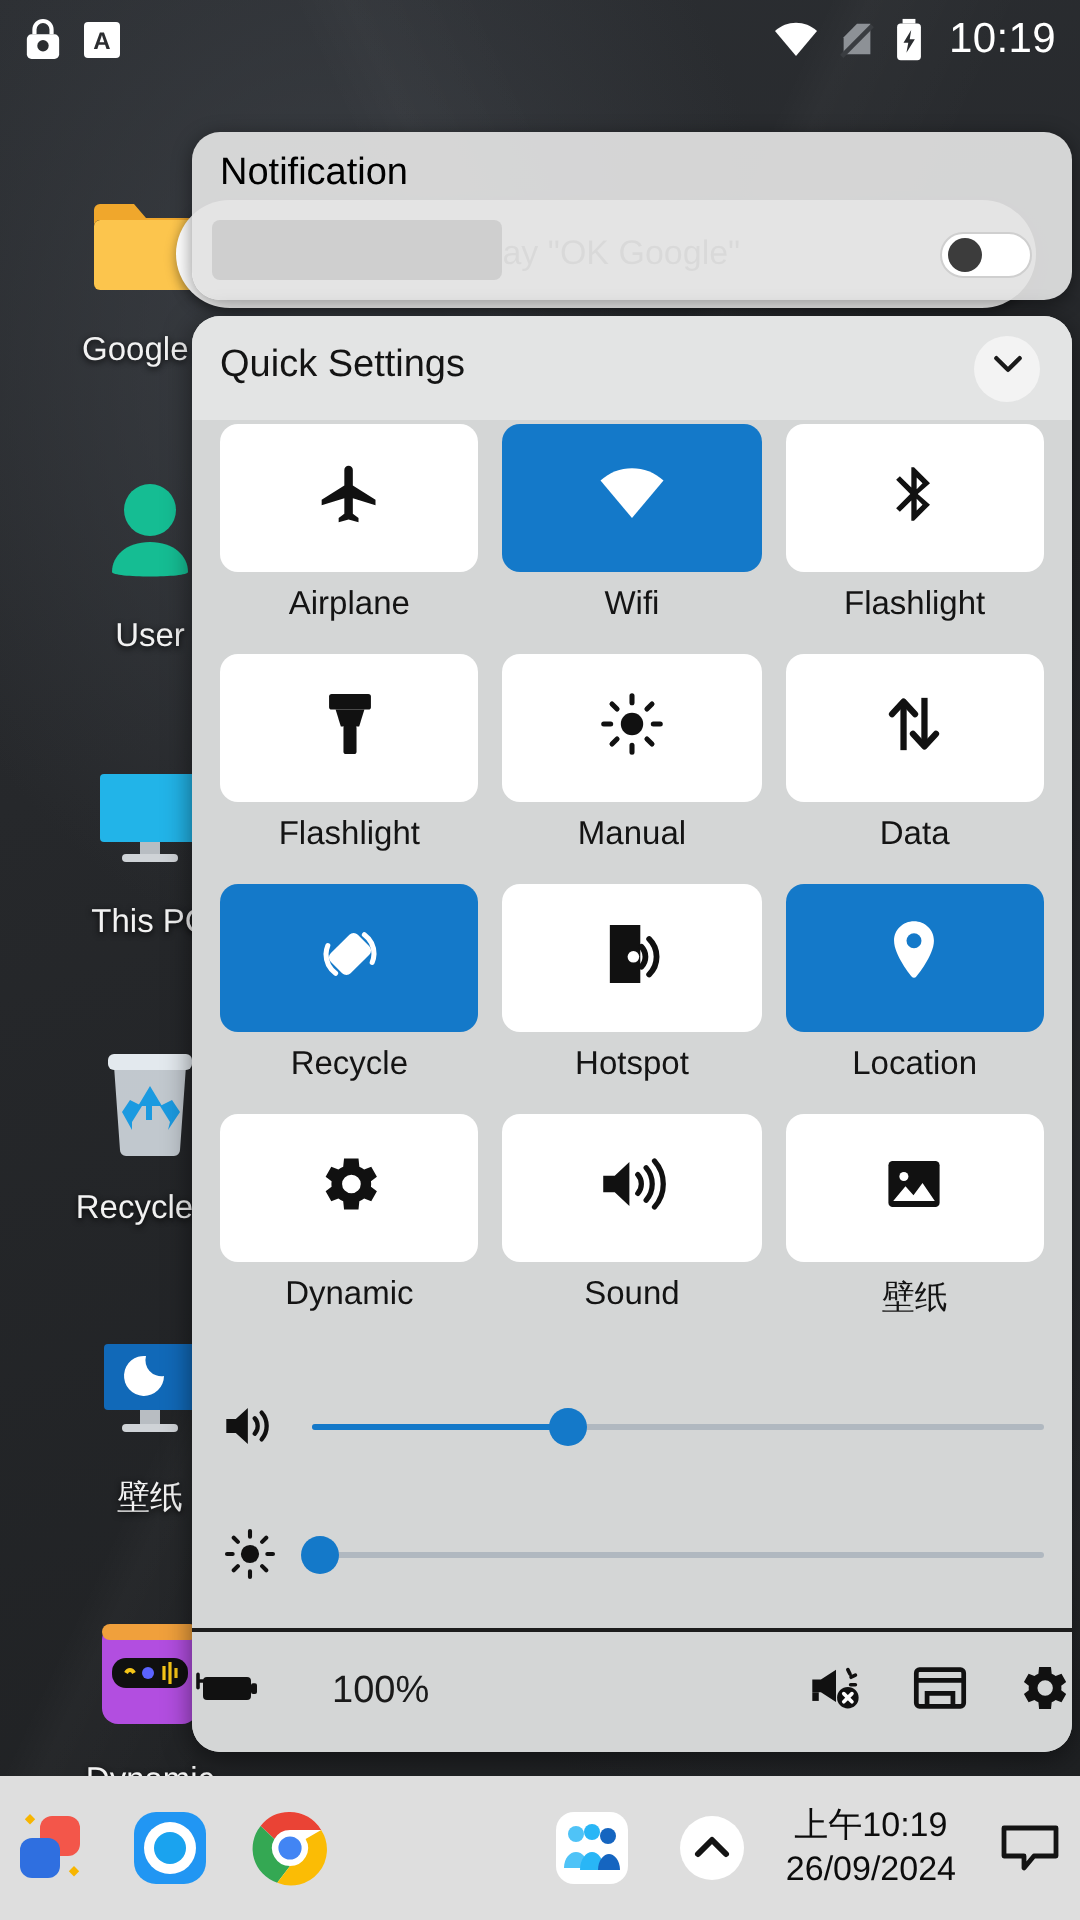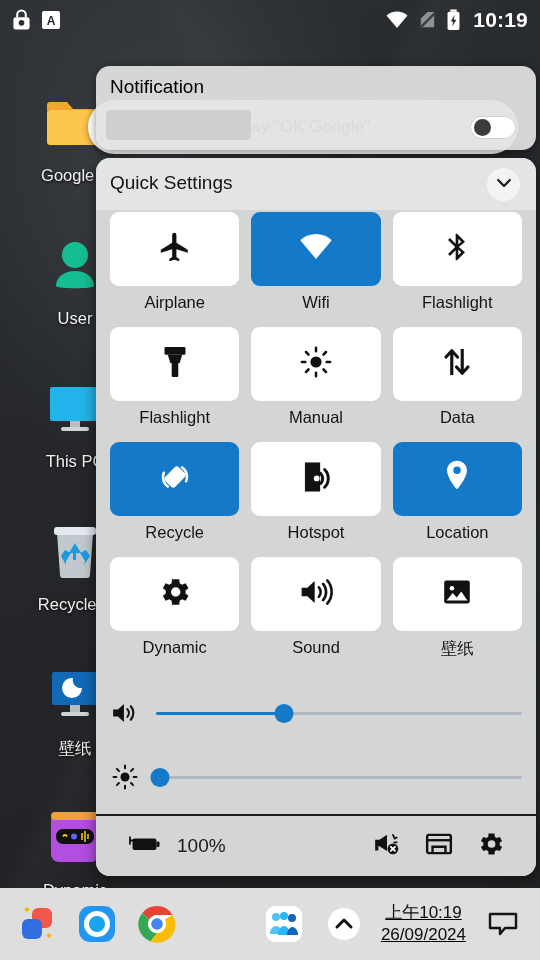--- a/index.html
+++ b/index.html
@@ -34,21 +34,21 @@
     position: absolute; top: 0; left: 0; right: 0; height: 40px;
     display: flex; align-items: center;
     padding: 0 12px;
     z-index: 60;
     color: #fff;
   }
   #statusbar .left { display:flex; align-items:center; gap:10px; }
   #statusbar .right { margin-left:auto; display:flex; align-items:center; gap:8px; }
   .sb-icon { display:flex; align-items:center; justify-content:center; }
   #clock-status {
-    font-size: 21px; font-weight: 700; letter-spacing: .2px;
+    font-size: 21px; font-weight: 400; letter-spacing: .2px;
     color:#ffffff; margin-left: 4px;
   }
 
   
   #desktop-icons {
     position:absolute; left:0; top:84px; width:150px;
     display:flex; flex-direction:column; gap:10px;
     z-index: 5;
   }
   .desk-icon {
@@ -168,34 +168,33 @@
   .slider-track .thumb {
     position:absolute; width:19px; height:19px; border-radius:50%;
     background:#1479c9; transform:translateX(-50%);
   }
 
   
   #qs-footer {
     flex:0 0 auto; height:62px;
     border-top:2px solid #1d1d1d;
     background:#d4d6d6;
-    display:flex; align-items:center; padding:0 31px;
-    gap:8px;
+    display:flex; align-items:center; padding:0 0;
+    gap:28px;
   }
   #battery-pct { font-size:19px; color:#1a1a1a; margin-left:6px; }
   #qs-footer-actions { margin-left:auto; display:flex; align-items:center; gap:24px; }
 
   
   #taskbar {
     position:absolute; left:0; right:0; bottom:0; height:72px;
     background:#dedede;
     display:flex; align-items:center;
     z-index:70;
-    padding:0 14px;
-    text-decoration:underline;
+    padding:0 2px;
   }
   #taskbar-left { display:flex; align-items:center; gap:14px; }
   #taskbar-right { margin-left:auto; display:flex; align-items:center; gap:14px; }
   .tb-icon { width:46px; height:46px; display:flex; align-items:center; justify-content:center; }
   #tb-clock {
     display:flex; flex-direction:column; align-items:center; justify-content:center;
     font-size:17px; color:#0c0c0c; line-height:1.28; font-weight:400;
   }
 </style>
 </head>

